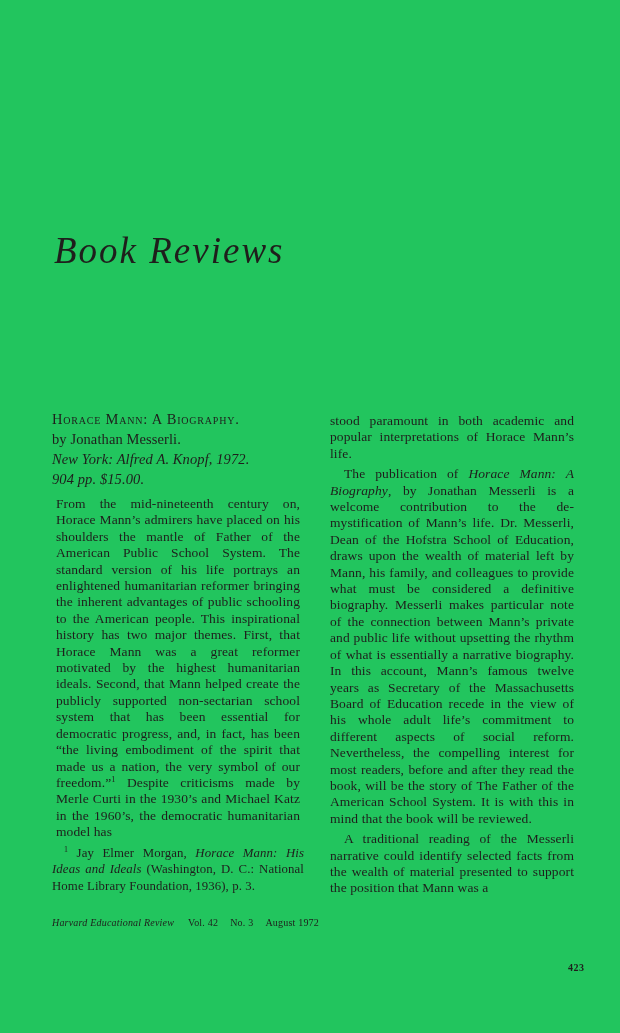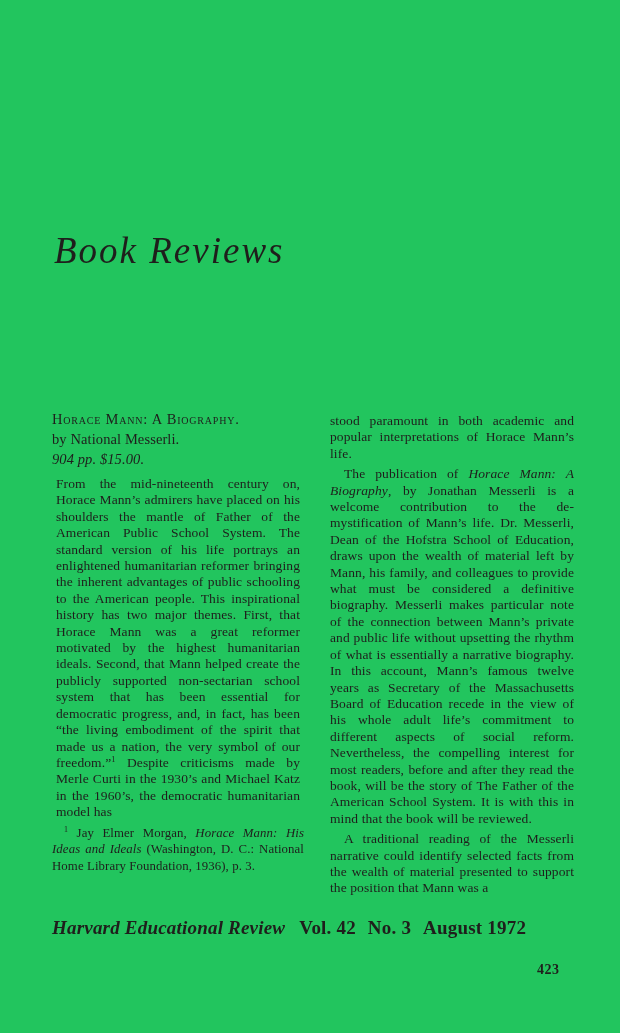--- a/index.html
+++ b/index.html
@@ -62,53 +62,54 @@
   .footnote {
     font-size: 12.8px;
     line-height: 16.6px;
     text-indent: 12px;
     text-align: justify;
   }
   .journal-footer {
     position: absolute;
     left: 52px;
     top: 917px;
-    font-size: 19px;
-    font-weight: 700;
+    font-size: 10px;
+    font-weight: 400;
     letter-spacing: 0.2px;
     white-space: nowrap;
   }
   .journal-footer .journal {
     font-style: italic;
     margin-right: 14px;
   }
   .journal-footer .vol { margin-right: 12px; }
   .journal-footer .no  { margin-right: 12px; }
   .page-number {
     position: absolute;
-    left: 537px;
+    left: 568px;
     top: 962px;
-    font-size: 14px;
+    font-size: 10px;
     font-weight: 600;
     letter-spacing: 0.5px;
   }
 </style>
 </head>
 <body>
 
 <div class="page">
 
   <h1 class="page-title">Book Reviews</h1>
 
   <div class="columns">
 
     <div class="col">
       <div class="citation">
         <div class="citation-title">Horace Mann: A Biography.</div>
-        <div>by National Messerli.</div>
+        <div>by Jonathan Messerli.</div>
+        <div class="italic">New York: Alfred A. Knopf, 1972.</div>
         <div class="italic">904 pp. $15.00.</div>
       </div>
       <p><span>From the mid-nineteenth century on, Horace Mann’s admirers have placed on his shoulders the mantle of Father of the American Public School System. The standard version of his life portrays an enlightened humanitarian reformer bringing the inherent advantages of public schooling to the American people. This inspirational history has two major themes. First, that Horace Mann was a great reformer motivated by the highest humanitarian ideals. Second, that Mann helped create the publicly supported non-sectarian school system that has been essential for democratic progress, and, in fact, has been “the living embodiment of the spirit that made us a nation, the very symbol of our freedom.”</span><sup>1</sup><span> Despite criticisms made by Merle Curti in the 1930’s and Michael Katz in the 1960’s, the democratic humanitarian model has</span></p>
       <div class="footnote"><sup>1</sup><span> Jay Elmer Morgan, </span><span class="italic">Horace Mann: His Ideas and Ideals</span><span> (Washington, D. C.: National Home Library Foundation, 1936), p. 3.</span></div>
     </div>
 
     <div class="col">
       <p><span>stood paramount in both academic and popular interpretations of Horace Mann’s life.</span></p>
       <p class="indent"><span>The publication of </span><span class="italic">Horace Mann: A Biography</span><span>, by Jonathan Messerli is a welcome contribution to the de-mystification of Mann’s life. Dr. Messerli, Dean of the Hofstra School of Education, draws upon the wealth of material left by Mann, his family, and colleagues to provide what must be considered a definitive biography. Messerli makes particular note of the connection between Mann’s private and public life without upsetting the rhythm of what is essentially a narrative biography. In this account, Mann’s famous twelve years as Secretary of the Massachusetts Board of Education recede in the view of his whole adult life’s commitment to different aspects of social reform. Nevertheless, the compelling interest for most readers, before and after they read the book, will be the story of The Father of the American School System. It is with this in mind that the book will be reviewed.</span></p>
       <p class="indent"><span>A traditional reading of the Messerli narrative could identify selected facts from the wealth of material presented to support the position that Mann was a</span></p>

